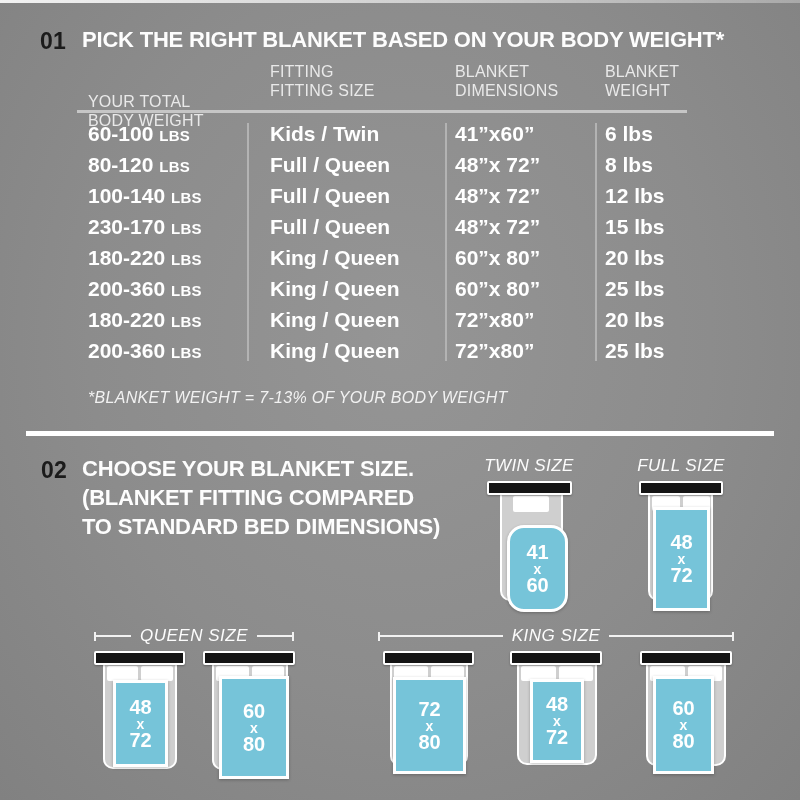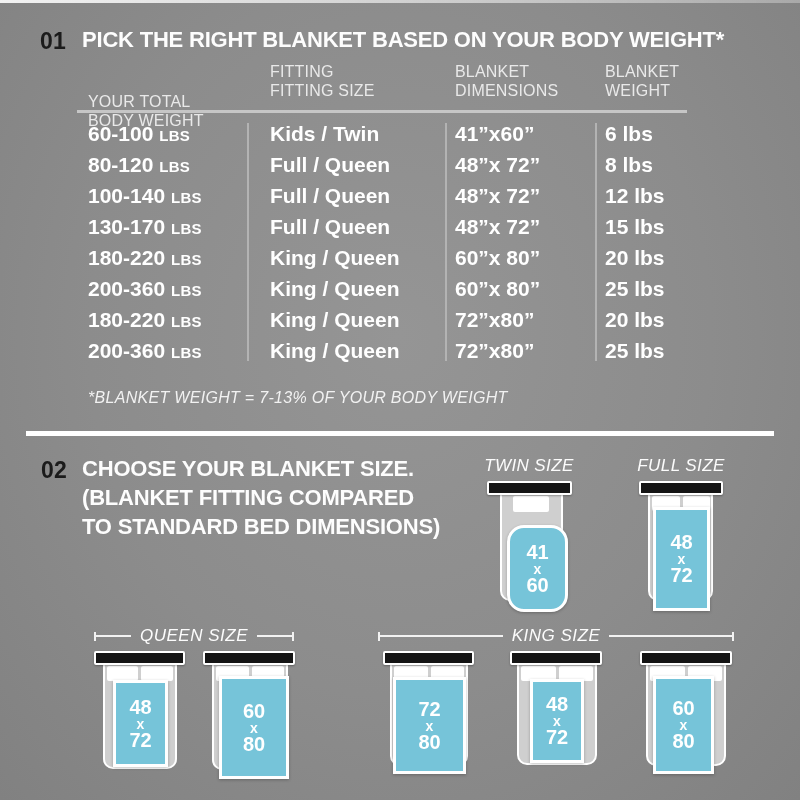--- a/index.html
+++ b/index.html
@@ -95,21 +95,21 @@
     <span class="c3">48”x 72”</span>
     <span class="c4">8 lbs</span>
   </div>
   <div class="abs trow" style="top:180px;">
     <span class="c1"><b>100-140</b> <small>LBS</small></span>
     <span class="c2">Full / Queen</span>
     <span class="c3">48”x 72”</span>
     <span class="c4">12 lbs</span>
   </div>
   <div class="abs trow" style="top:211px;">
-    <span class="c1"><b>130-170</b> <small>LBS</small></span>
+    <span class="c1"><b>230-170</b> <small>LBS</small></span>
     <span class="c2">Full / Queen</span>
     <span class="c3">48”x 72”</span>
     <span class="c4">15 lbs</span>
   </div>
   <div class="abs trow" style="top:242px;">
     <span class="c1"><b>180-220</b> <small>LBS</small></span>
     <span class="c2">King / Queen</span>
     <span class="c3">60”x 80”</span>
     <span class="c4">20 lbs</span>
   </div>

